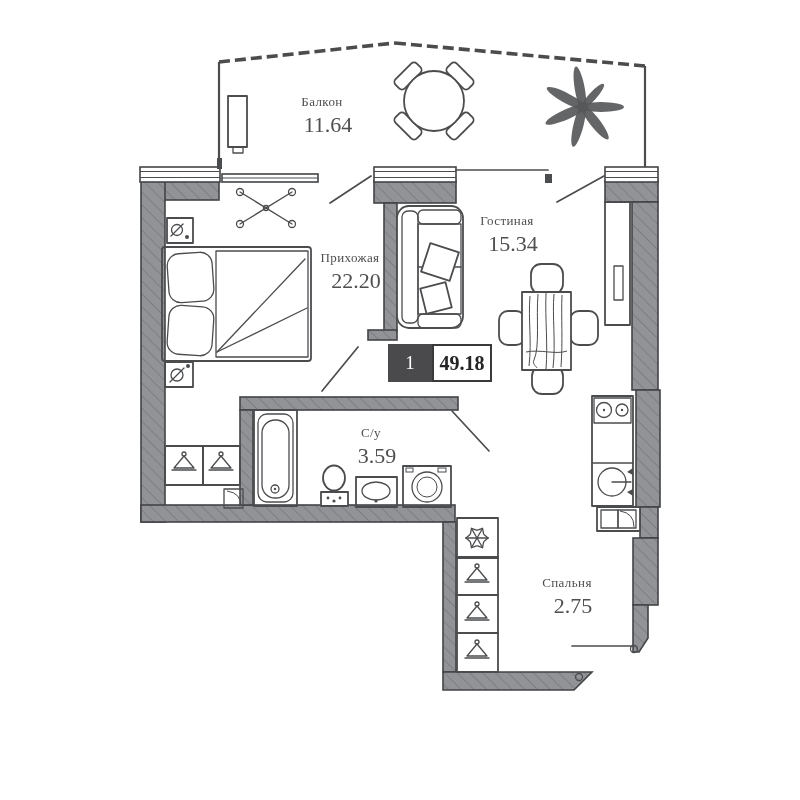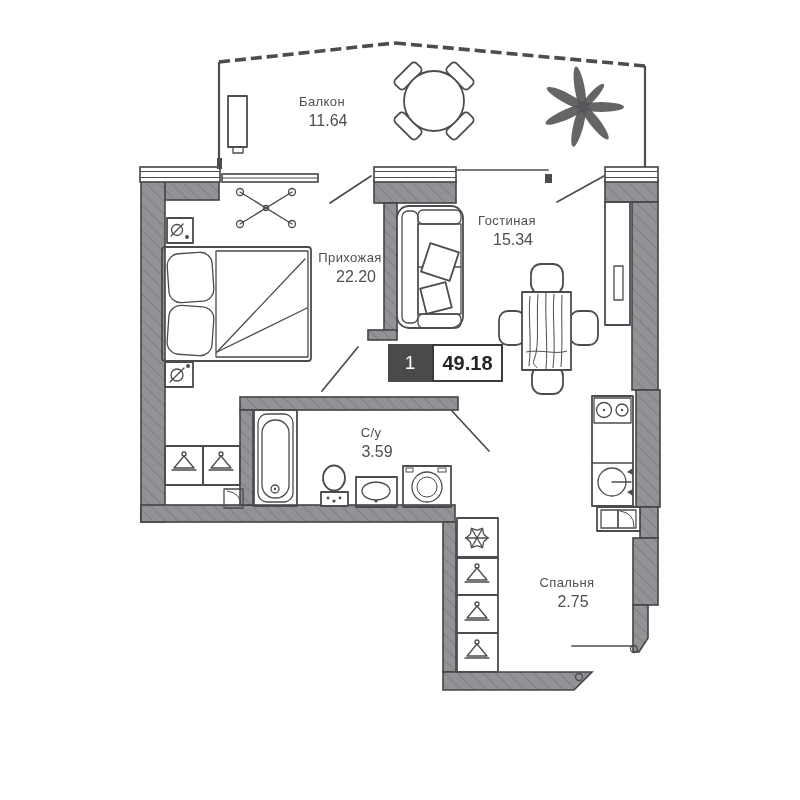--- a/index.html
+++ b/index.html
@@ -1,44 +1,44 @@
 <!DOCTYPE html>
 <html style="--line: #4b4c4e; --line-strong: #434446; --wall-fill: #919396; --hatch: #6e7073; --text: #4f4e50; --badge-dark: #4a4a4c; --badge-num: #242426; --paper: #ffffff;"><head>
 <meta charset="utf-8">
 <style>
   :root{
     --line:#4b4c4e; --line-strong:#434446; --wall-fill:#919396; --hatch:#6e7073;
     --text:#4f4e50; --badge-dark:#4a4a4c; --badge-num:#242426; --paper:#ffffff;
   }
   html,body{margin:0;padding:0;background:var(--paper);}
   #stage{position:relative;width:800px;height:800px;background:var(--paper);overflow:hidden;
-         font-family:Liberation Sans, sans-serif;}
+         font-family:Liberation Serif, serif;}
   #plan-svg{position:absolute;inset:0;}
   
   .w{fill:url(#hatch);stroke:var(--line-strong);stroke-width:1.6;}
   .pf{fill:var(--wall-fill);}
   .pl{stroke:var(--hatch);stroke-width:1.2;}
   .f{fill:none;stroke:var(--line);stroke-width:1.8;stroke-linejoin:round;stroke-linecap:round;}
   .ff{fill:#fff;stroke:var(--line);stroke-width:1.8;stroke-linejoin:round;}
   .t{fill:none;stroke:var(--line);stroke-width:1.3;stroke-linejoin:round;stroke-linecap:round;}
   .t2{fill:none;stroke:var(--line);stroke-width:1;}
   .dk{fill:var(--line);stroke:none;}
   .win{fill:#fff;stroke:var(--line-strong);stroke-width:1.6;}
   .bal{fill:none;stroke:var(--line);stroke-width:2.2;}
   .bald{fill:none;stroke:var(--line);stroke-width:3.6;stroke-dasharray:11 5;}
   .door{fill:none;stroke:var(--line);stroke-width:1.7;stroke-linecap:round;}
   .plant{fill:#57585a;opacity:.92;}
   
   .room-label{position:absolute;transform:translateX(-50%);text-align:center;color:var(--text);line-height:1.25;}
   .room-label .nm{display:block;font-size:13px;letter-spacing:.4px;white-space:nowrap;}
-  .room-label .ar{display:block;font-size:16px;margin-top:1px;margin-left:12px;}
+  .room-label .ar{display:block;font-size:22px;margin-top:1px;margin-left:12px;}
   #unit-badge{position:absolute;left:388px;top:344px;display:flex;height:38px;}
   #unit-badge .cell-dark{width:44px;background:var(--badge-dark);color:#fff;display:flex;
       align-items:center;justify-content:center;font-size:19px;}
-  #unit-badge .cell-area{width:71px;background:#fff;border:2px solid #3a3a3c;box-sizing:border-box;
+  #unit-badge .cell-area{width:60px;background:#fff;border:2px solid #3a3a3c;box-sizing:border-box;
       color:var(--badge-num);display:flex;align-items:center;justify-content:center;
       font-weight:bold;font-size:20px;}
 </style>
 </head>
 <body>
 
 <div id="stage">
 
 <svg id="plan-svg" width="800" height="800" viewBox="0 0 800 800">
   <defs>

